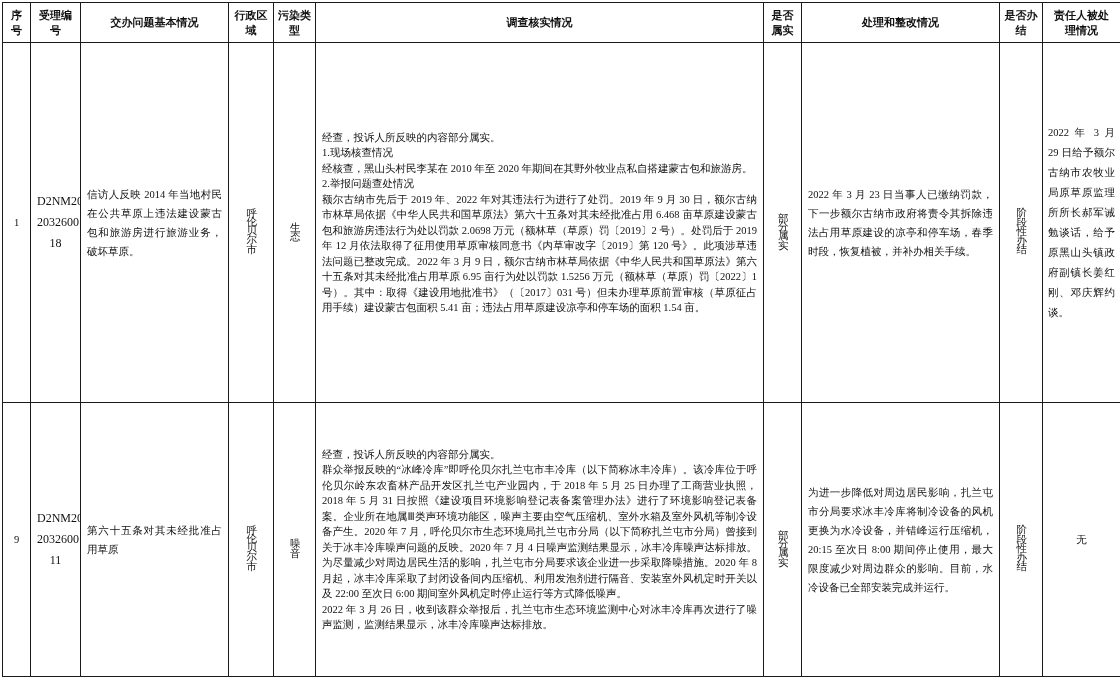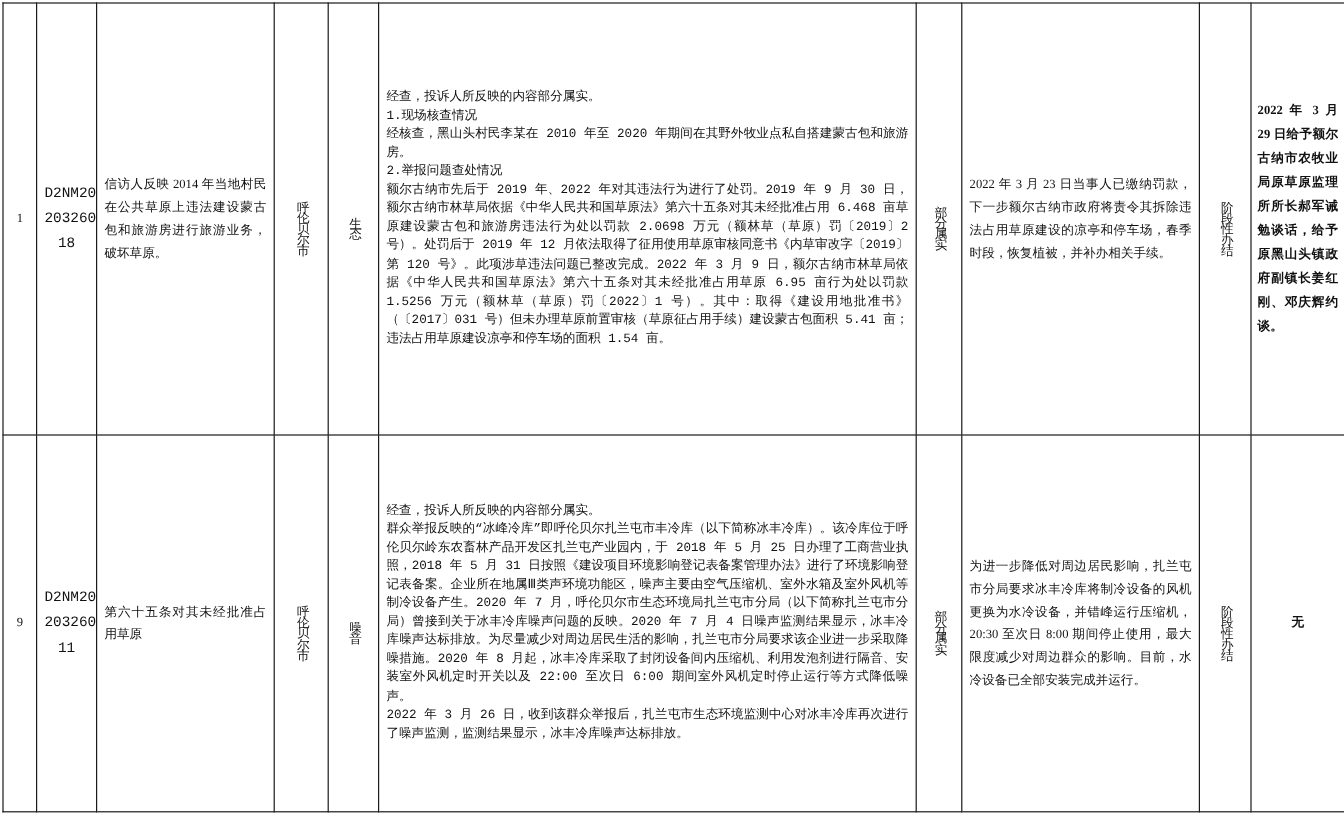--- a/index.html
+++ b/index.html
@@ -26,24 +26,24 @@
     padding:2px 3px;
     background:#fff;
   }
   td{
     font-family:"Liberation Serif",serif;
     font-size:10.5px;
     padding:2px 6px;
   }
   .c-center{text-align:center;}
   .c-just{text-align:justify;}
-  .pre{white-space:pre-line;font-family:Liberation Mono, monospace;}
+  .pre{white-space:pre-line;}
   .dense{line-height:15.5px;}
   .med{line-height:19px;}
-  .zrr{line-height:20px;padding:13px 5px;font-weight:bold;}
+  .zrr{line-height:20px;padding:13px 5px;}
   .slbh{line-height:21px;font-size:12px;}
   .vert-text{
     writing-mode:vertical-rl;
     text-orientation:upright;
     letter-spacing:9px;
     line-height:1;
     display:inline-block;
   }
   .hdr-narrow{display:inline-block;width:58px;}
 </style>
@@ -58,20 +58,32 @@
     <col style="width:45px">
       <col style="width:42px">
       <col style="width:448px">
     <col style="width:38px">
       <col style="width:198px">
       <col style="width:43px">
     <col style="width:78px">
   </colgroup>
 
   <tbody>
+      <tr style="height:40px;">
+    <th>序号</th>
+    <th>受理编号</th>
+    <th>交办问题基本情况</th>
+    <th>行政区域</th>
+    <th>污染类型</th>
+    <th>调查核实情况</th>
+    <th>是否属实</th>
+    <th>处理和整改情况</th>
+    <th>是否办结</th>
+    <th><span class="hdr-narrow">责任人被处理情况</span></th>
+  </tr>
 
   <tr style="height:360px;">
     <td class="c-center">1</td>
     <td class="c-center pre slbh">D2NM202
 2032600
 18</td>
     <td class="c-just med">信访人反映 2014 年当地村民在公共草原上违法建设蒙古包和旅游房进行旅游业务，破坏草原。</td>
     <td class="c-center"><span class="vert-text">呼伦贝尔市</span></td>
     <td class="c-center"><span class="vert-text">生态</span></td>
     <td class="c-just pre dense">经查，投诉人所反映的内容部分属实。
@@ -90,18 +102,18 @@
     <td class="c-center pre slbh">D2NM202
 2032600
 11</td>
     <td class="c-just med">第六十五条对其未经批准占用草原</td>
     <td class="c-center"><span class="vert-text">呼伦贝尔市</span></td>
     <td class="c-center"><span class="vert-text">噪音</span></td>
     <td class="c-just pre dense">经查，投诉人所反映的内容部分属实。
 群众举报反映的“冰峰冷库”即呼伦贝尔扎兰屯市丰冷库（以下简称冰丰冷库）。该冷库位于呼伦贝尔岭东农畜林产品开发区扎兰屯产业园内，于 2018 年 5 月 25 日办理了工商营业执照，2018 年 5 月 31 日按照《建设项目环境影响登记表备案管理办法》进行了环境影响登记表备案。企业所在地属Ⅲ类声环境功能区，噪声主要由空气压缩机、室外水箱及室外风机等制冷设备产生。2020 年 7 月，呼伦贝尔市生态环境局扎兰屯市分局（以下简称扎兰屯市分局）曾接到关于冰丰冷库噪声问题的反映。2020 年 7 月 4 日噪声监测结果显示，冰丰冷库噪声达标排放。为尽量减少对周边居民生活的影响，扎兰屯市分局要求该企业进一步采取降噪措施。2020 年 8 月起，冰丰冷库采取了封闭设备间内压缩机、利用发泡剂进行隔音、安装室外风机定时开关以及 22:00 至次日 6:00 期间室外风机定时停止运行等方式降低噪声。
 2022 年 3 月 26 日，收到该群众举报后，扎兰屯市生态环境监测中心对冰丰冷库再次进行了噪声监测，监测结果显示，冰丰冷库噪声达标排放。</td>
     <td class="c-center"><span class="vert-text">部分属实</span></td>
-    <td class="c-just med">为进一步降低对周边居民影响，扎兰屯市分局要求冰丰冷库将制冷设备的风机更换为水冷设备，并错峰运行压缩机，20:30 至次日 8:00 期间停止使用，最大限度减少对周边群众的影响。目前，水冷设备已全部安装完成并运行。</td>
+    <td class="c-just med">为进一步降低对周边居民影响，扎兰屯市分局要求冰丰冷库将制冷设备的风机更换为水冷设备，并错峰运行压缩机，20:15 至次日 8:00 期间停止使用，最大限度减少对周边群众的影响。目前，水冷设备已全部安装完成并运行。</td>
     <td class="c-center"><span class="vert-text">阶段性办结</span></td>
     <td class="c-center zrr">无</td>
   </tr>
 </tbody>
   </table>
 
 </body></html>

